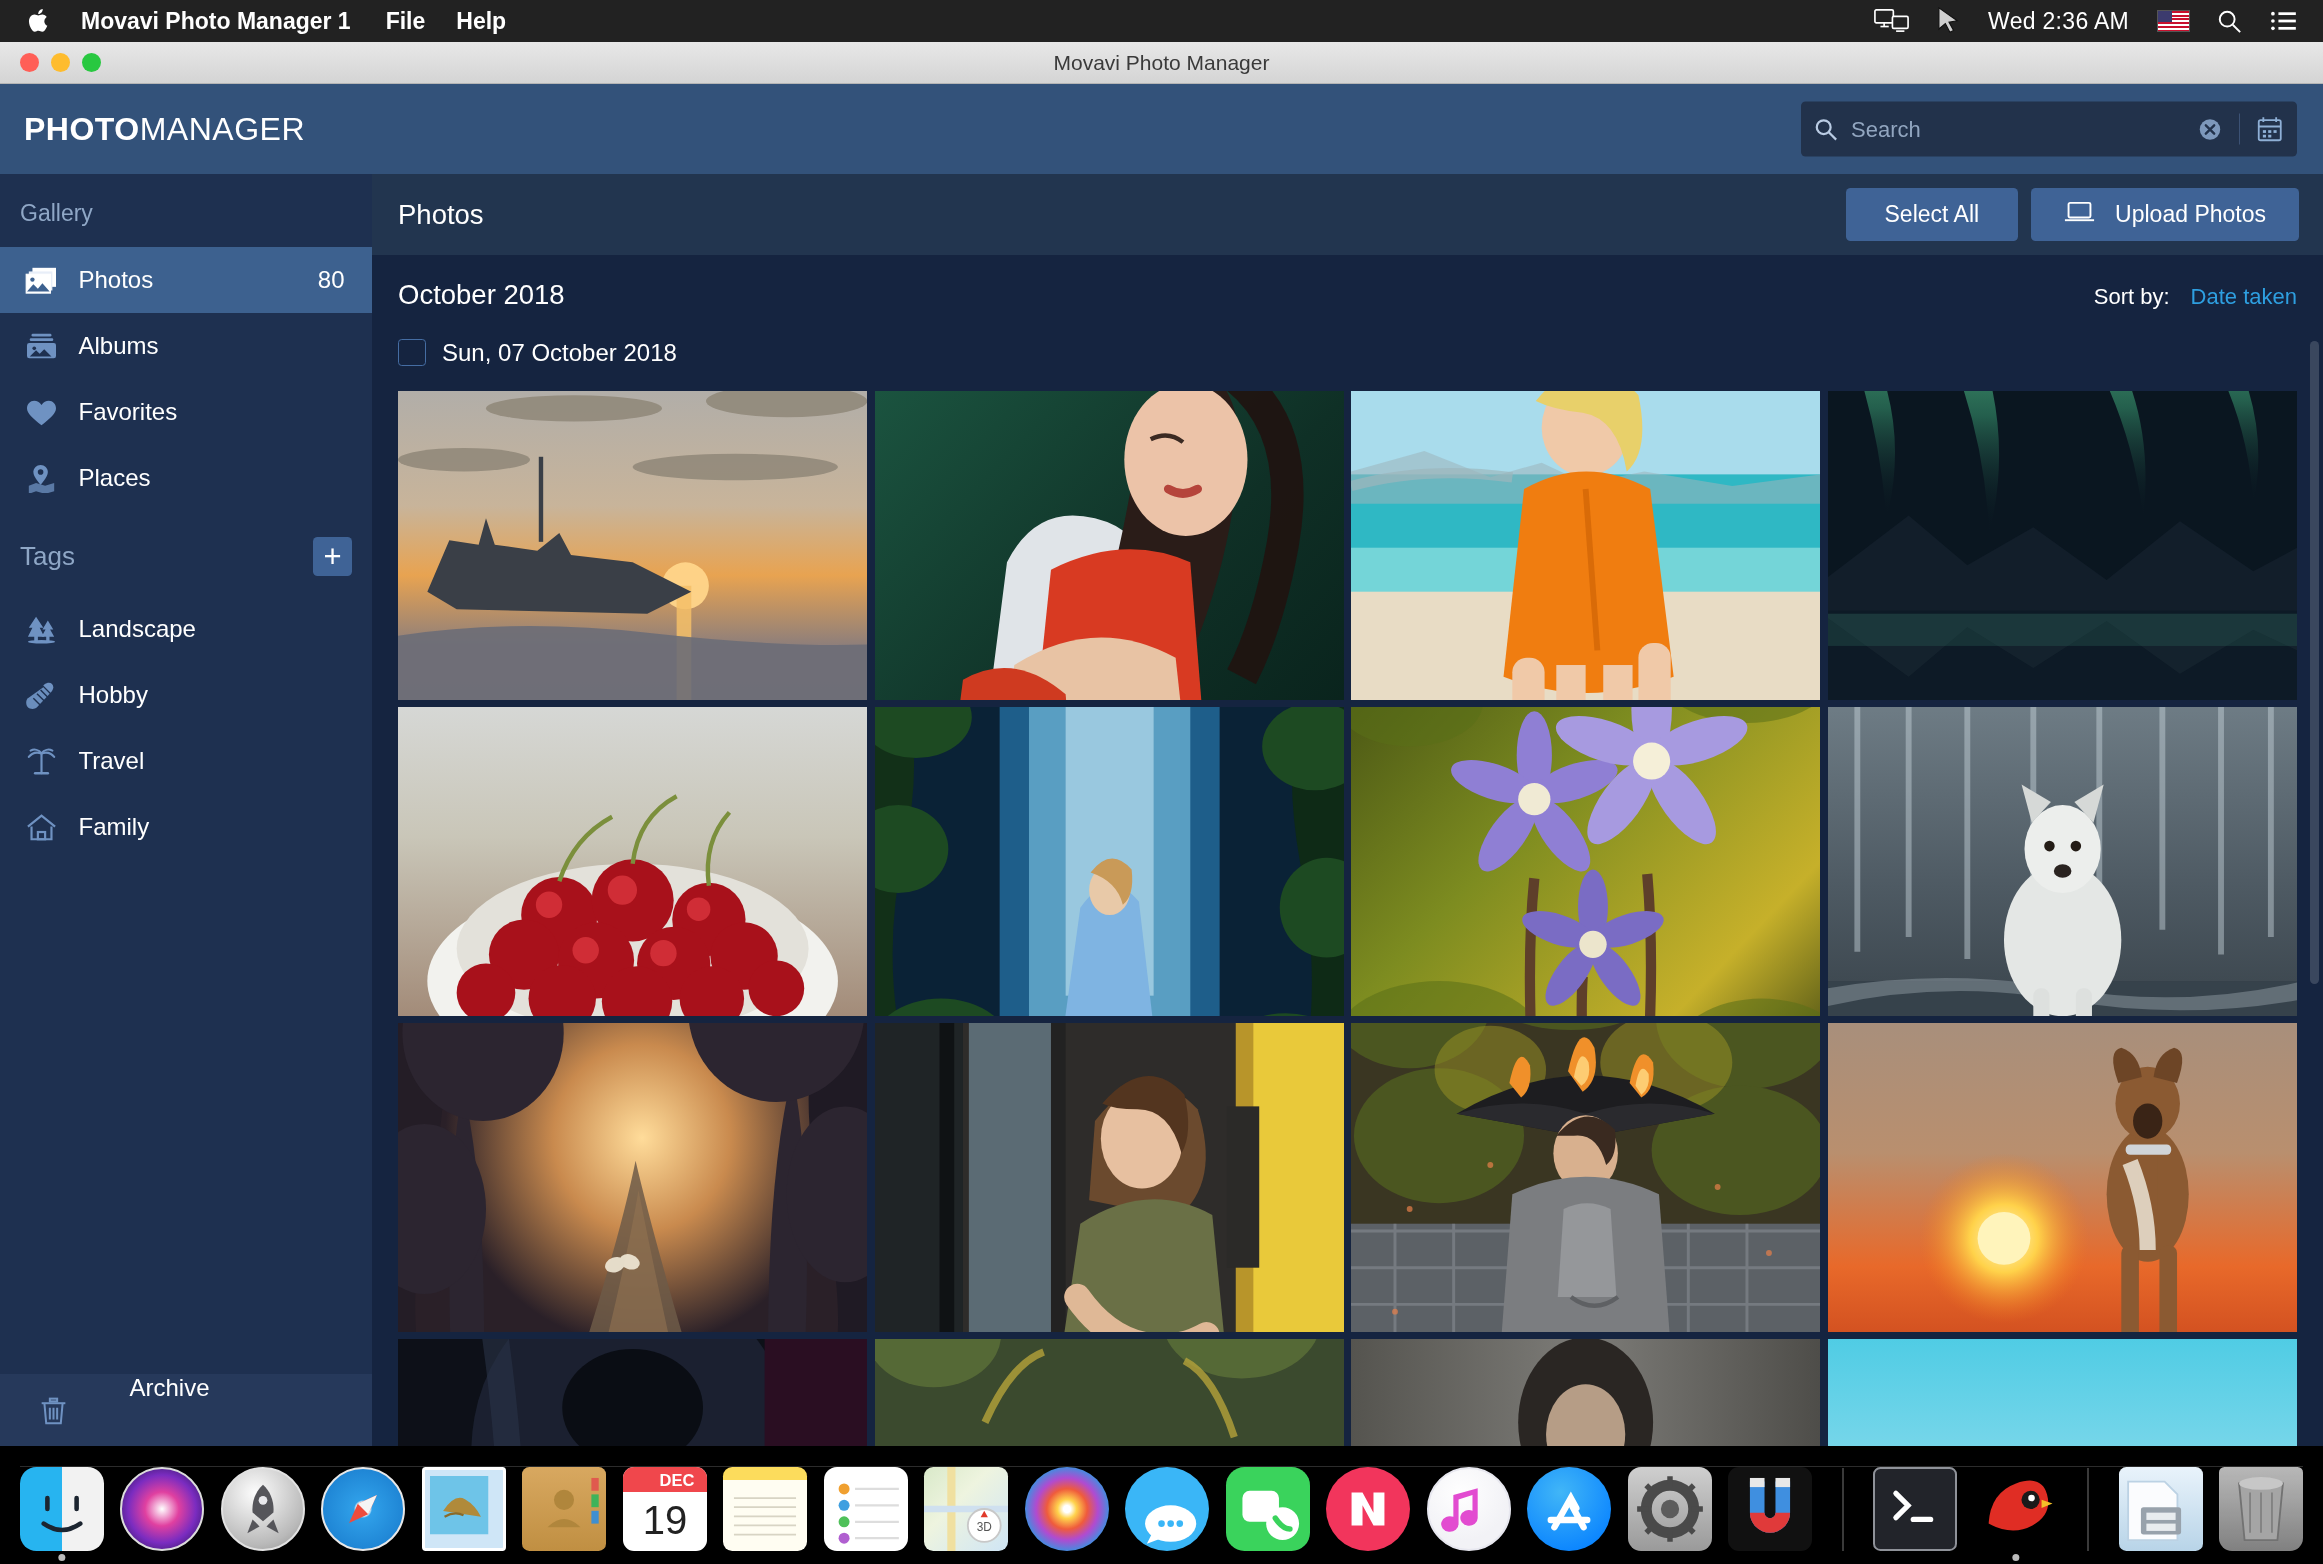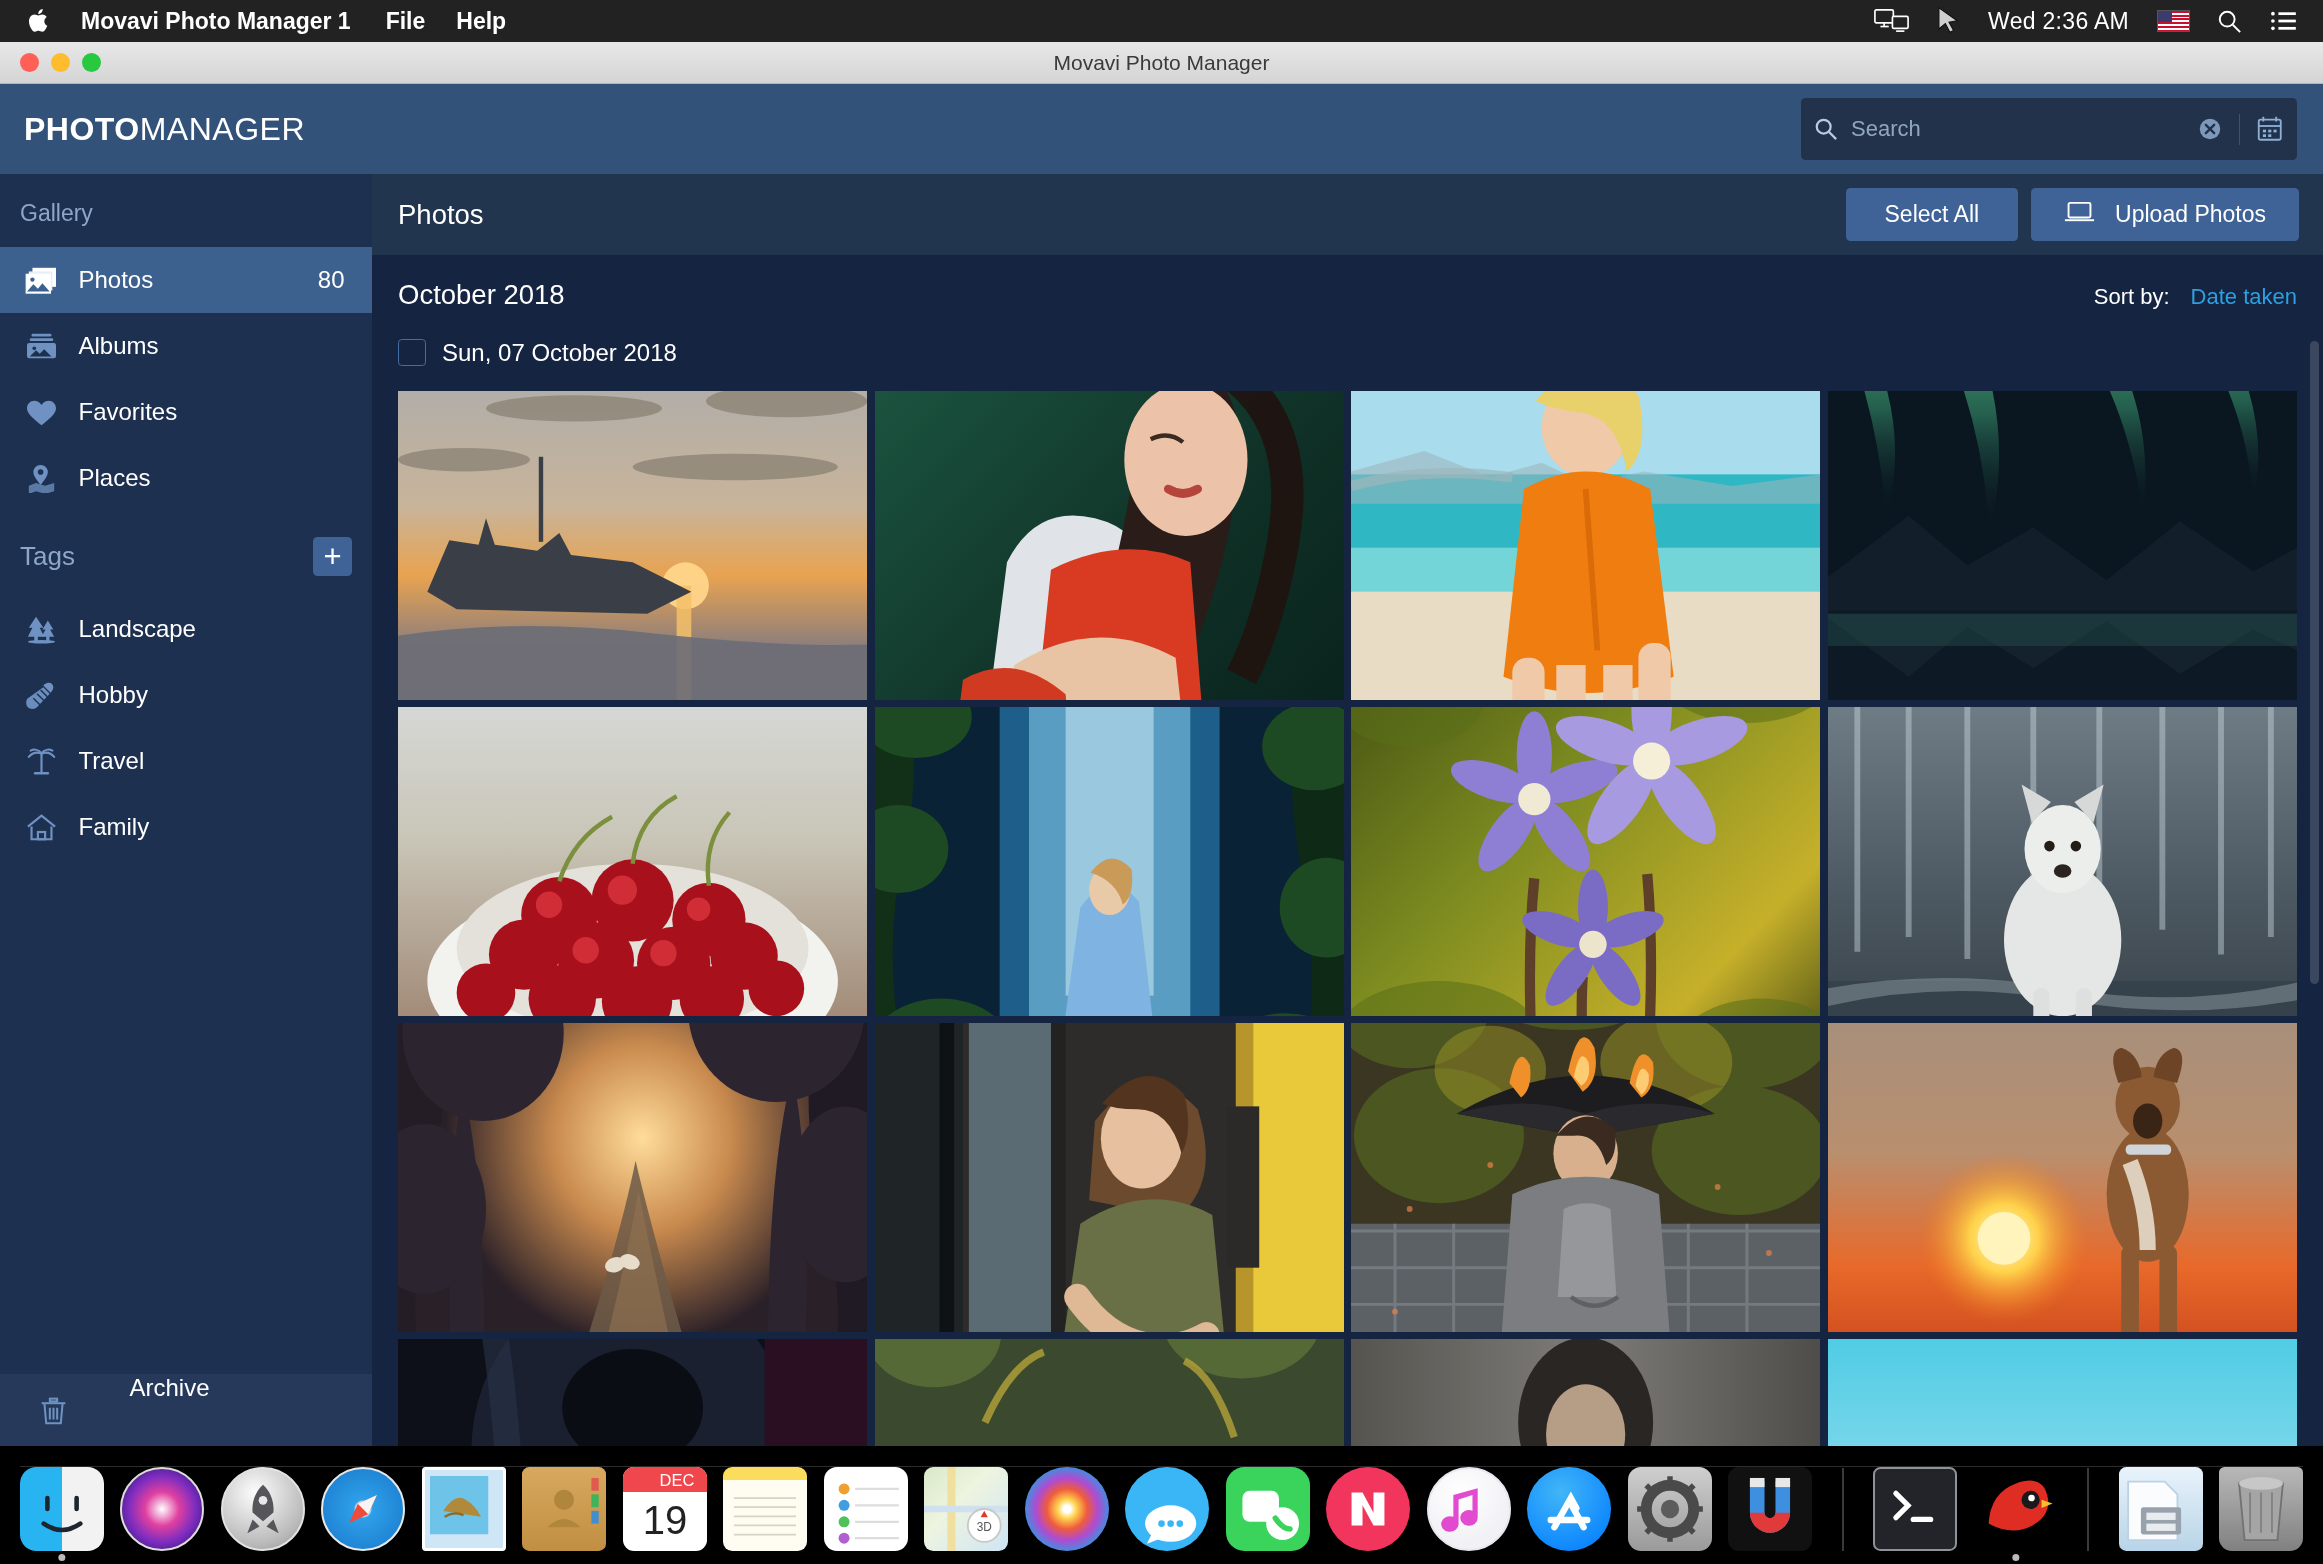--- a/index.html
+++ b/index.html
@@ -62,21 +62,21 @@
   
   .app-header {
     height: 90px; background: #33527a;
     display: flex; align-items: center; position: relative;
   }
   .logo { padding-left: 24px; font-size: 32px; letter-spacing: 0.5px; color: #ffffff; }
   .logo .bold { font-weight: bold; }
   .logo .light { font-weight: 300; }
   .searchbox {
     position: absolute; right: 26px; top: 50%; transform: translateY(-50%);
-    width: 496px; height: 62px; background: #22324b;
+    width: 496px; height: 55px; background: #22324b;
     border-radius: 4.6px; display: flex; align-items: center; padding: 0 13px;
   }
   .search-ico { margin-right: 13px; display: flex; align-items: center; }
   .search-input {
     flex: 1; background: transparent; border: none; outline: none;
     color: #e4ecf7; font-size: 22px; font-family: "Liberation Sans", sans-serif;
   }
   .search-input::placeholder { color: #92a6c0; }
   .clear-btn { width: 27.5px; height: 27.5px; display:flex; align-items:center; justify-content:center; cursor: pointer; }
   .vdiv { width: 1.8px; height: 31px; background: #3c5275; margin: 0 14.7px; }
@@ -180,21 +180,21 @@
 
   
   .ic-finder { background: linear-gradient(to right, #27b4f0 0 50%, #f2f2f2 50% 100%); border-radius: 16.5px; }
   .ic-finder .face { position:absolute; inset:0; }
   .ic-siri { background: radial-gradient(circle at 50% 50%, #ffffff 0%, #e040a0 30%, #7a2cc0 60%, #1b1042 100%); border-radius: 50%; border: 2.8px solid #dcdcdc; }
   .ic-launchpad { background: radial-gradient(circle at 40% 30%, #fdfdfd, #b9b9b9 70%, #8d8d8d); border-radius: 50%; border: 2.8px solid #e2e2e2; }
   .ic-safari { background: radial-gradient(circle at 50% 50%, #ffffff 12%, #2f9fe8 16%, #1b7fd0 85%); border-radius: 50%; border: 2.8px solid #e8e8e8; }
   .ic-mail { background: #cfe6f7; border: 3.7px solid #ffffff; border-radius: 3.7px; }
   .ic-contacts { background: linear-gradient(to bottom, #d8a860, #c08f42); border-radius: 7.3px; }
   .ic-calendar { background: #ffffff; border-radius: 11px; overflow: hidden; }
-  .ic-calendar .cal-top { height: 30%; background: #f0474c; color: #fff; font-size: 16.5px; text-align: center; line-height: 26px; font-weight: normal; padding-left: 24px; }
+  .ic-calendar .cal-top { height: 30%; background: #f0474c; color: #fff; font-size: 16.5px; text-align: center; line-height: 26px; font-weight: bold; padding-left: 24px; }
   .ic-calendar .cal-day { height: 70%; color: #222; font-size: 40px; text-align: center; line-height: 57px; }
   .ic-notes { background: linear-gradient(to bottom, #fcdc5c 0 16%, #fffdf2 16% 100%); border-radius: 9.2px; }
   .ic-reminders { background: #ffffff; border-radius: 13px; }
   .ic-maps { background: linear-gradient(135deg, #d9e9c9 0%, #eef4df 40%, #cfe5f5 100%); border-radius: 9.2px; }
   .ic-photos { background: radial-gradient(circle at 50% 50%, #ffffff 6%, #ffd34d 16%, #ef5b3c 34%, #b04bd0 52%, #3f8fe0 72%, #44c07a 90%); border-radius: 50%; }
   .ic-messages { background: #3ab6f7; border-radius: 50%; }
   .ic-facetime { background: #3ad35c; border-radius: 18.4px; }
   .ic-news { background: #f2355c; border-radius: 50%; }
   .ic-itunes { background: radial-gradient(circle at 40% 30%, #ffffff, #f2f2f6 65%); border-radius: 50%; border: 2.8px solid #e7e7ef; }
   .ic-appstore { background: radial-gradient(circle at 40% 30%, #41b6f7, #0a84ff 80%); border-radius: 50%; }

